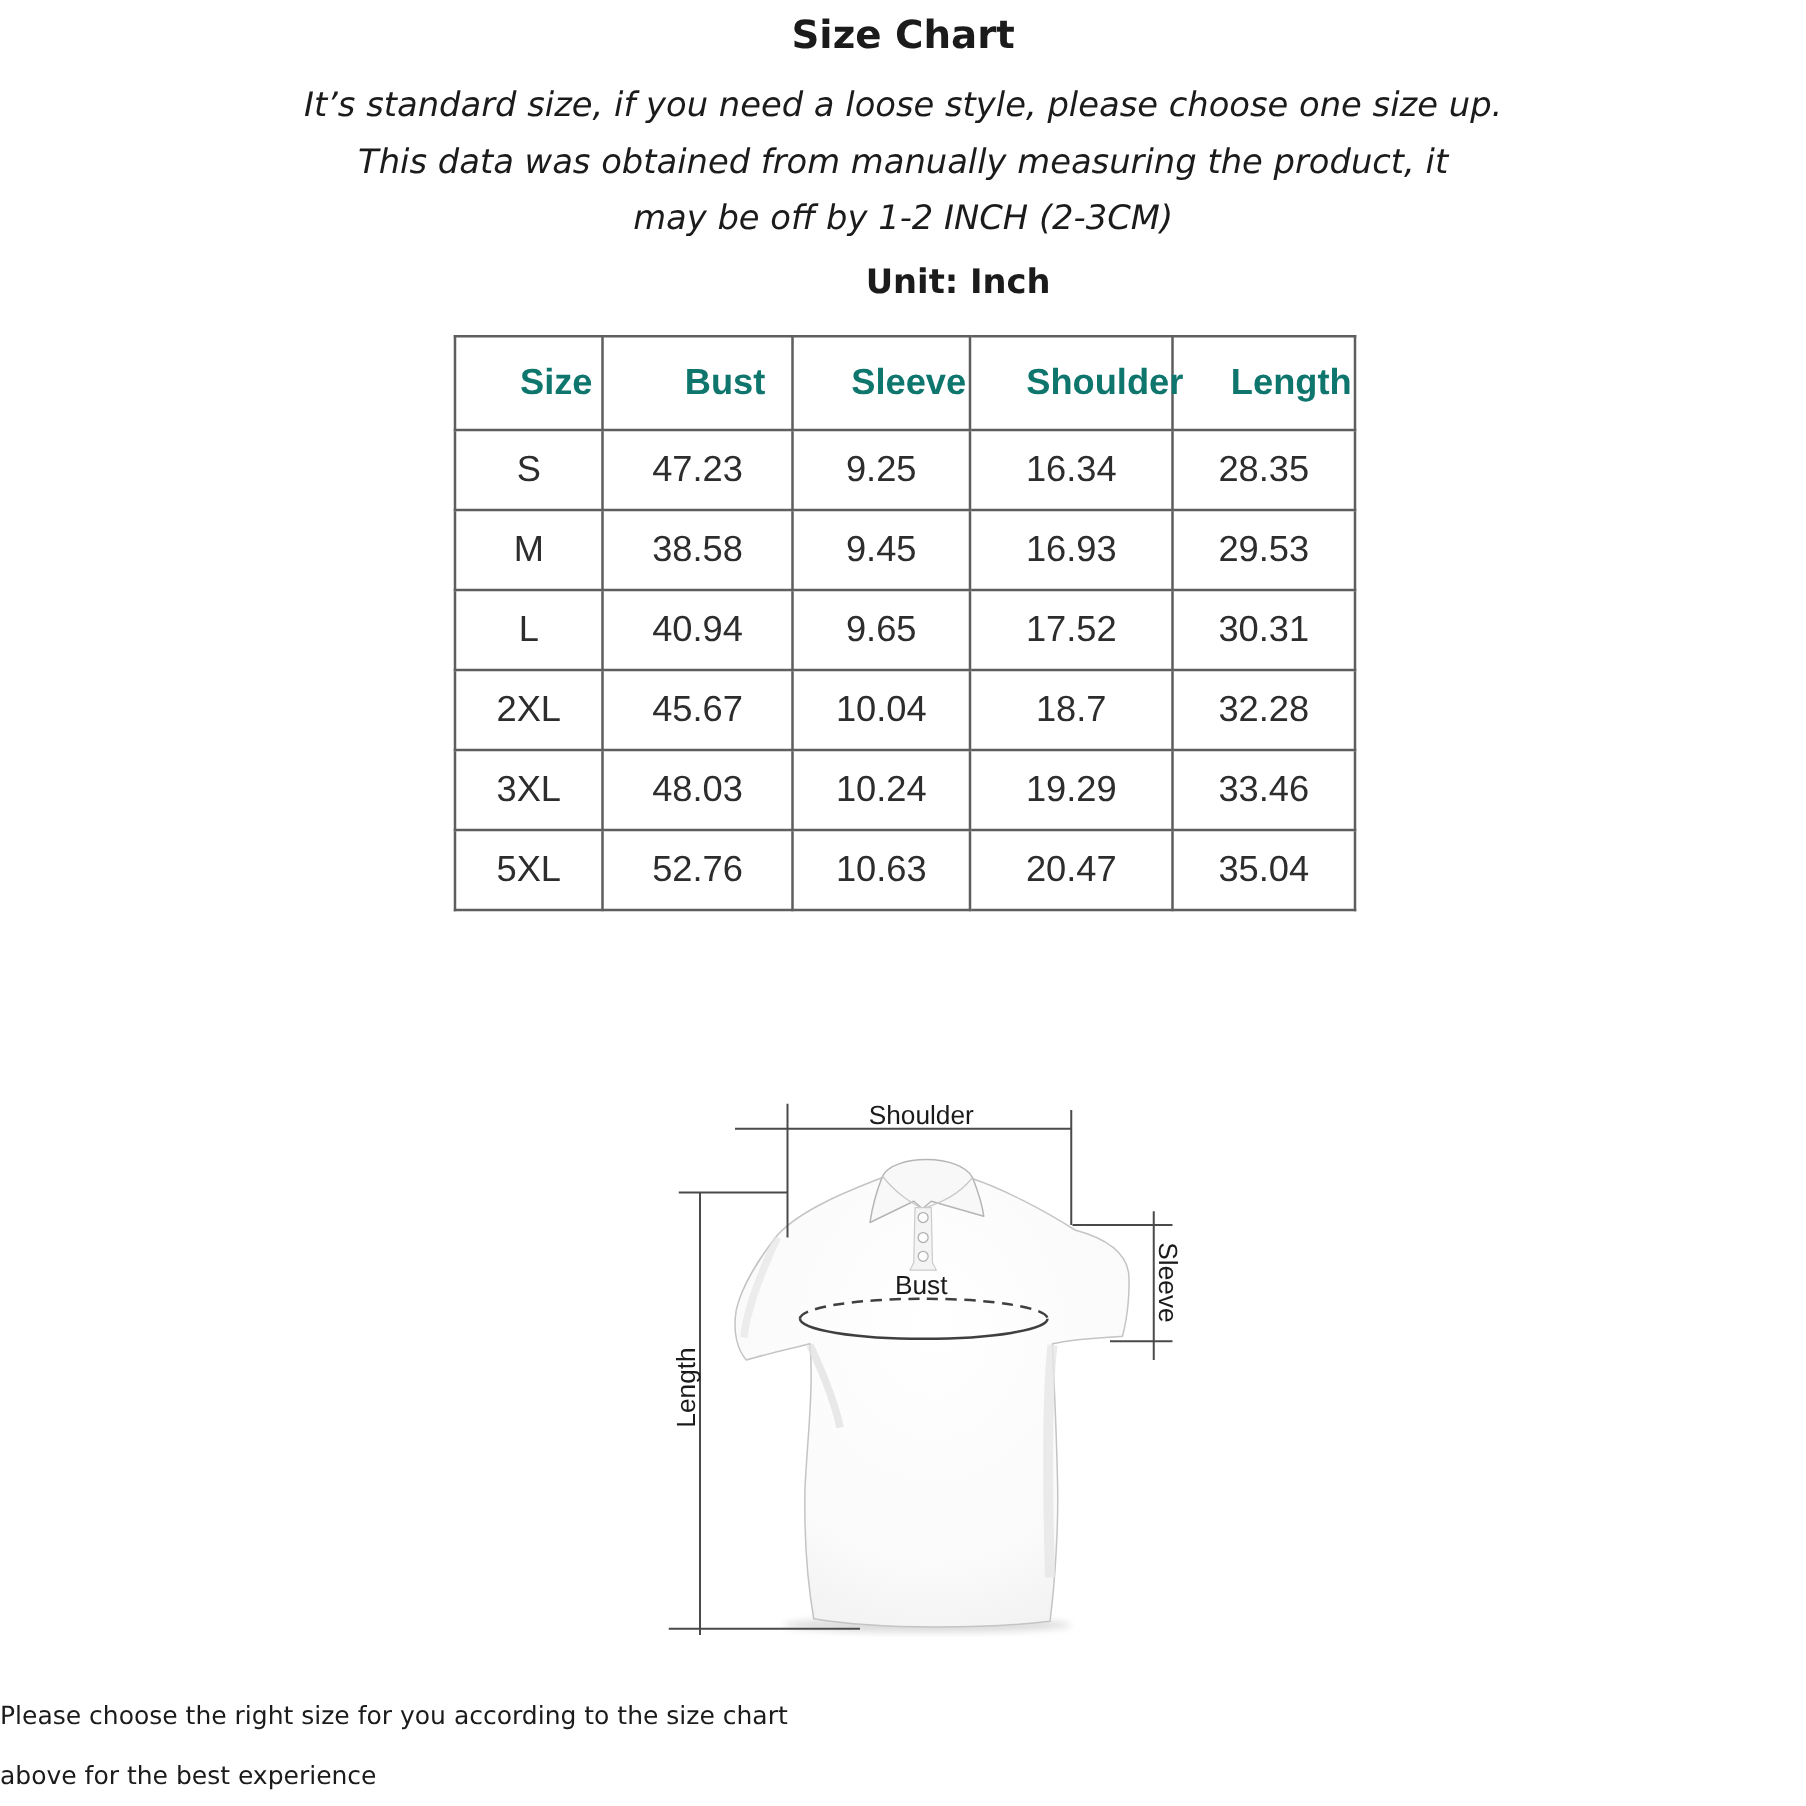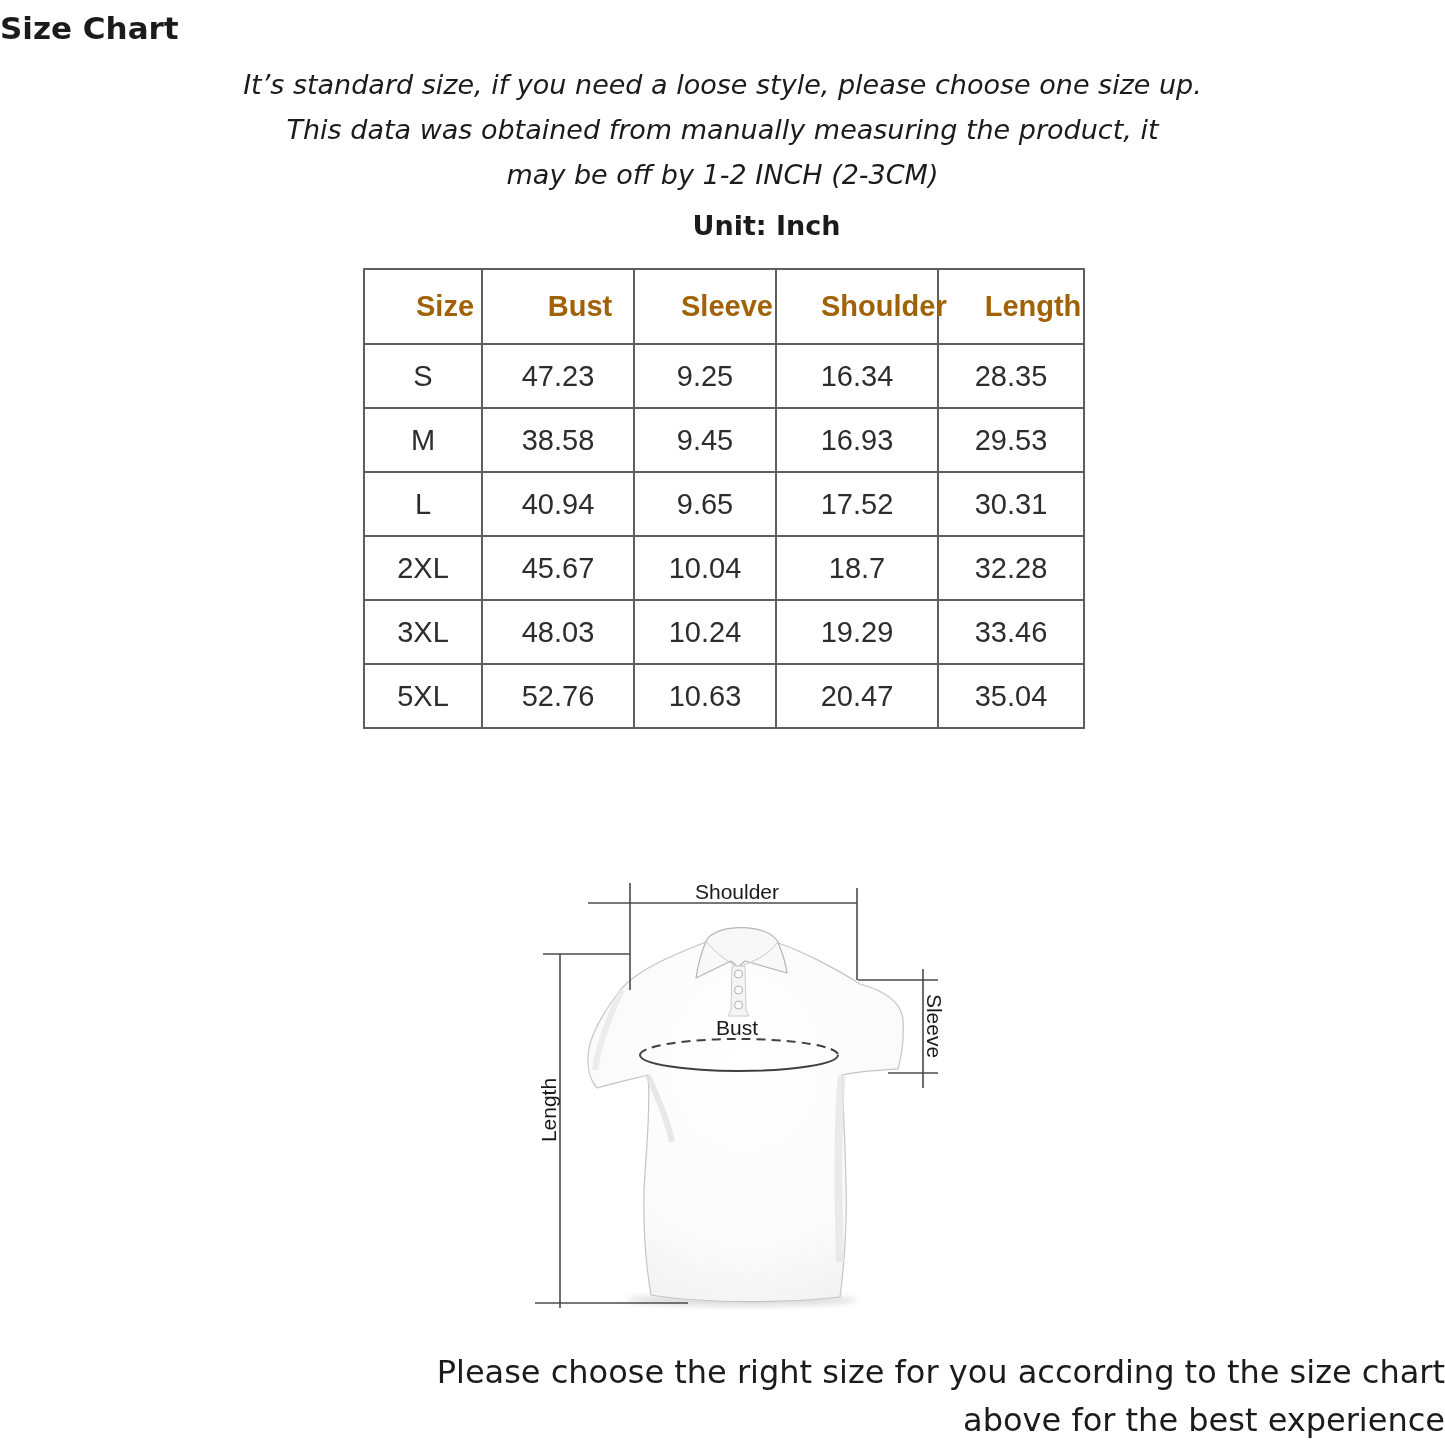--- a/index.html
+++ b/index.html
@@ -9,20 +9,21 @@
     height: 1445px;
     background: #ffffff;
     overflow: hidden;
     position: relative;
     font-family: "DejaVu Sans", sans-serif;
     color: #1b1b1b;
   }
   .page-title {
     position: absolute;
     top: 10px; left: 0; width: 100%;
+    text-align: center;
     font-size: 31px;
     font-weight: bold;
     letter-spacing: 0px;
   }
   .description {
     position: absolute;
     top: 62px; left: 0; width: 100%;
     text-align: center;
     font-size: 27px;
     line-height: 45px;
@@ -51,21 +52,21 @@
   table.size-table th, table.size-table td {
     border: 2px solid #5e5e5e;
     text-align: center;
     vertical-align: middle;
     padding: 0;
   }
   table.size-table th {
     height: 73px;
     font-size: 29px;
     font-weight: bold;
-    color: #a16207;
+    color: #0f766e;
     padding-left: 44px;
   }
   table.size-table td {
     height: 62px;
     font-size: 29px;
     font-weight: normal;
     color: #2d2d2d;
   }
   .diagram {
     position: absolute;
@@ -75,22 +76,22 @@
     height: 455px;
   }
   .diagram svg text {
     font-family: "Liberation Sans", sans-serif;
     font-size: 21px;
     fill: #1a1a1a;
   }
   .footer-note {
     position: absolute;
     top: 1348px; left: 0; width: 100%;
-    text-align: right;
-    font-size: 32px;
+    text-align: left;
+    font-size: 20px;
     line-height: 48px;
     white-space: pre-line;
   }
 </style>
 </head>
 <body>
 
 <div class="page-title">Size Chart</div>
 
 <div class="description">It’s standard size, if you need a loose style, please choose one size up.

